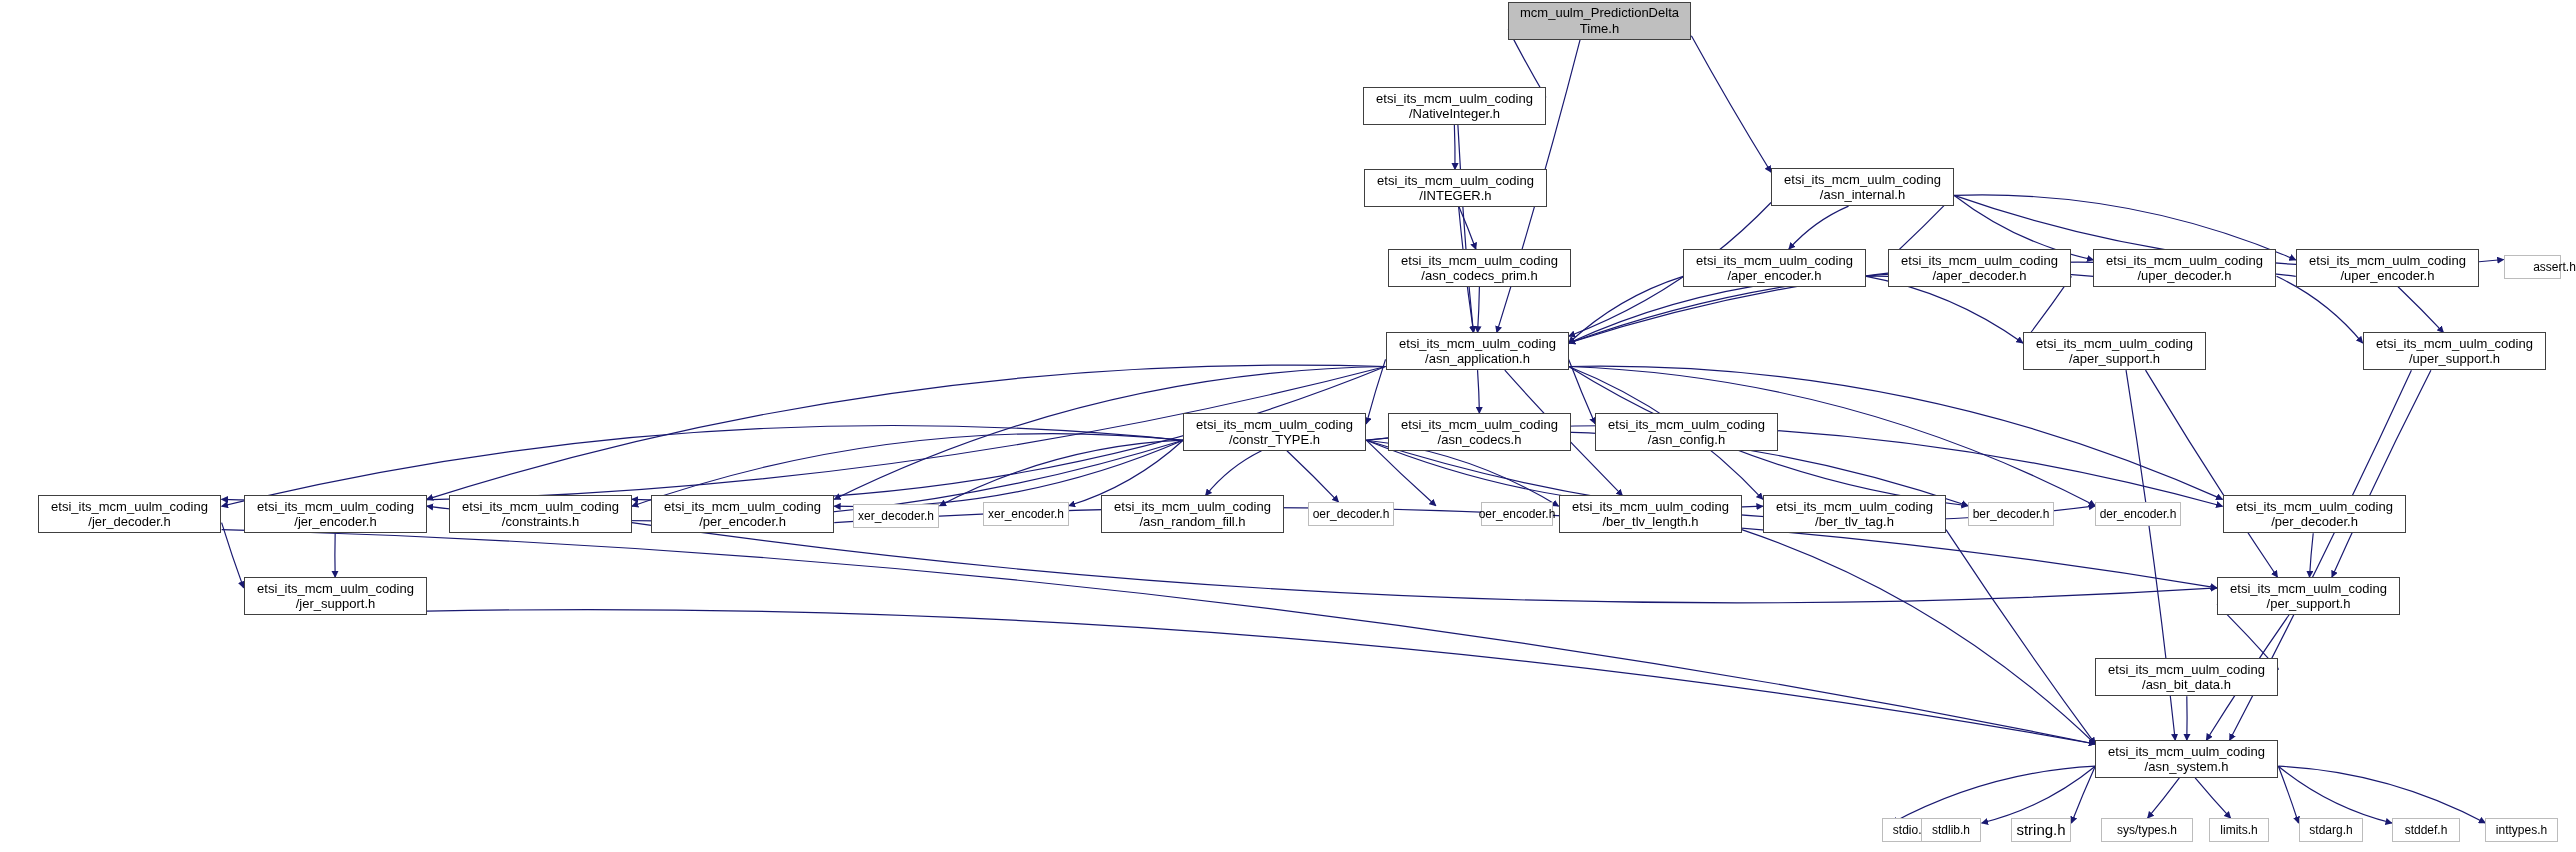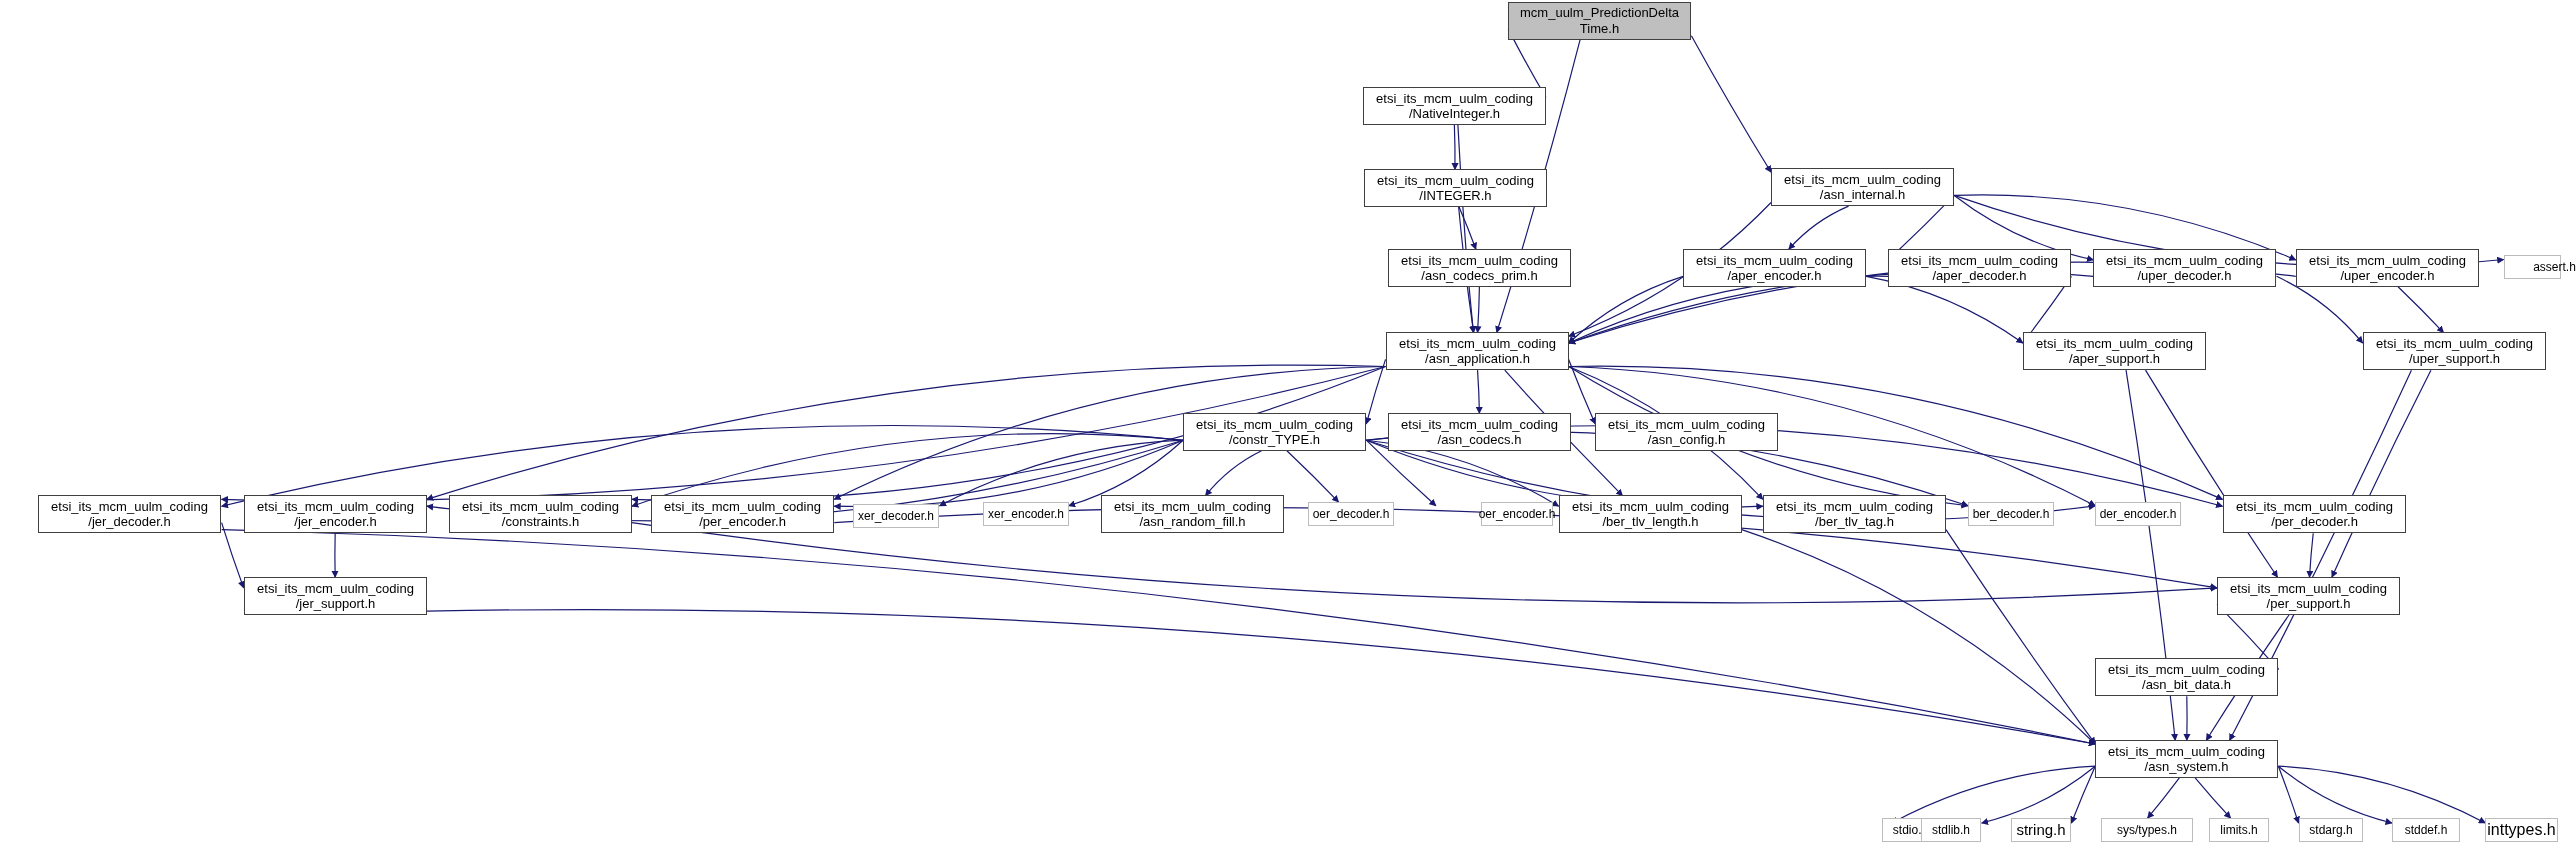--- a/index.html
+++ b/index.html
@@ -182,16 +182,16 @@
 /asn_bit_data.h</span></div>
       <div class="node local" style="left: 2095px; top: 740px; width: 183px; height: 38px; font-size: 13px;"><span class="lbl">etsi_its_mcm_uulm_coding
 /asn_system.h</span></div>
       <div class="node system" style="left: 1835px; top: 818px; width: 57px; height: 24px; font-size: 12px; margin-left: 47px;"><span class="lbl">stdio.h</span></div>
       <div class="node system" style="left: 1921px; top: 818px; width: 60px; height: 24px; font-size: 12px;"><span class="lbl">stdlib.h</span></div>
       <div class="node system" style="left: 2011px; top: 818px; width: 60px; height: 24px; font-size: 15px;"><span class="lbl">string.h</span></div>
       <div class="node system" style="left: 2101px; top: 818px; width: 92px; height: 24px; font-size: 12px;"><span class="lbl">sys/types.h</span></div>
       <div class="node system" style="left: 2209px; top: 818px; width: 60px; height: 24px; font-size: 12px;"><span class="lbl">limits.h</span></div>
       <div class="node system" style="left: 2299px; top: 818px; width: 64px; height: 24px; font-size: 12px;"><span class="lbl">stdarg.h</span></div>
       <div class="node system" style="left: 2392px; top: 818px; width: 68px; height: 24px; font-size: 12px;"><span class="lbl">stddef.h</span></div>
-      <div class="node system" style="left: 2485px; top: 818px; width: 73px; height: 24px; font-size: 16px;"><span class="lbl">inttypes.h</span></div>
+      <div class="node system" style="left: 2485px; top: 818px; width: 73px; height: 24px; font-size: 12px;"><span class="lbl">inttypes.h</span></div>
     </div>
 </div>
 
 
 </body></html>

